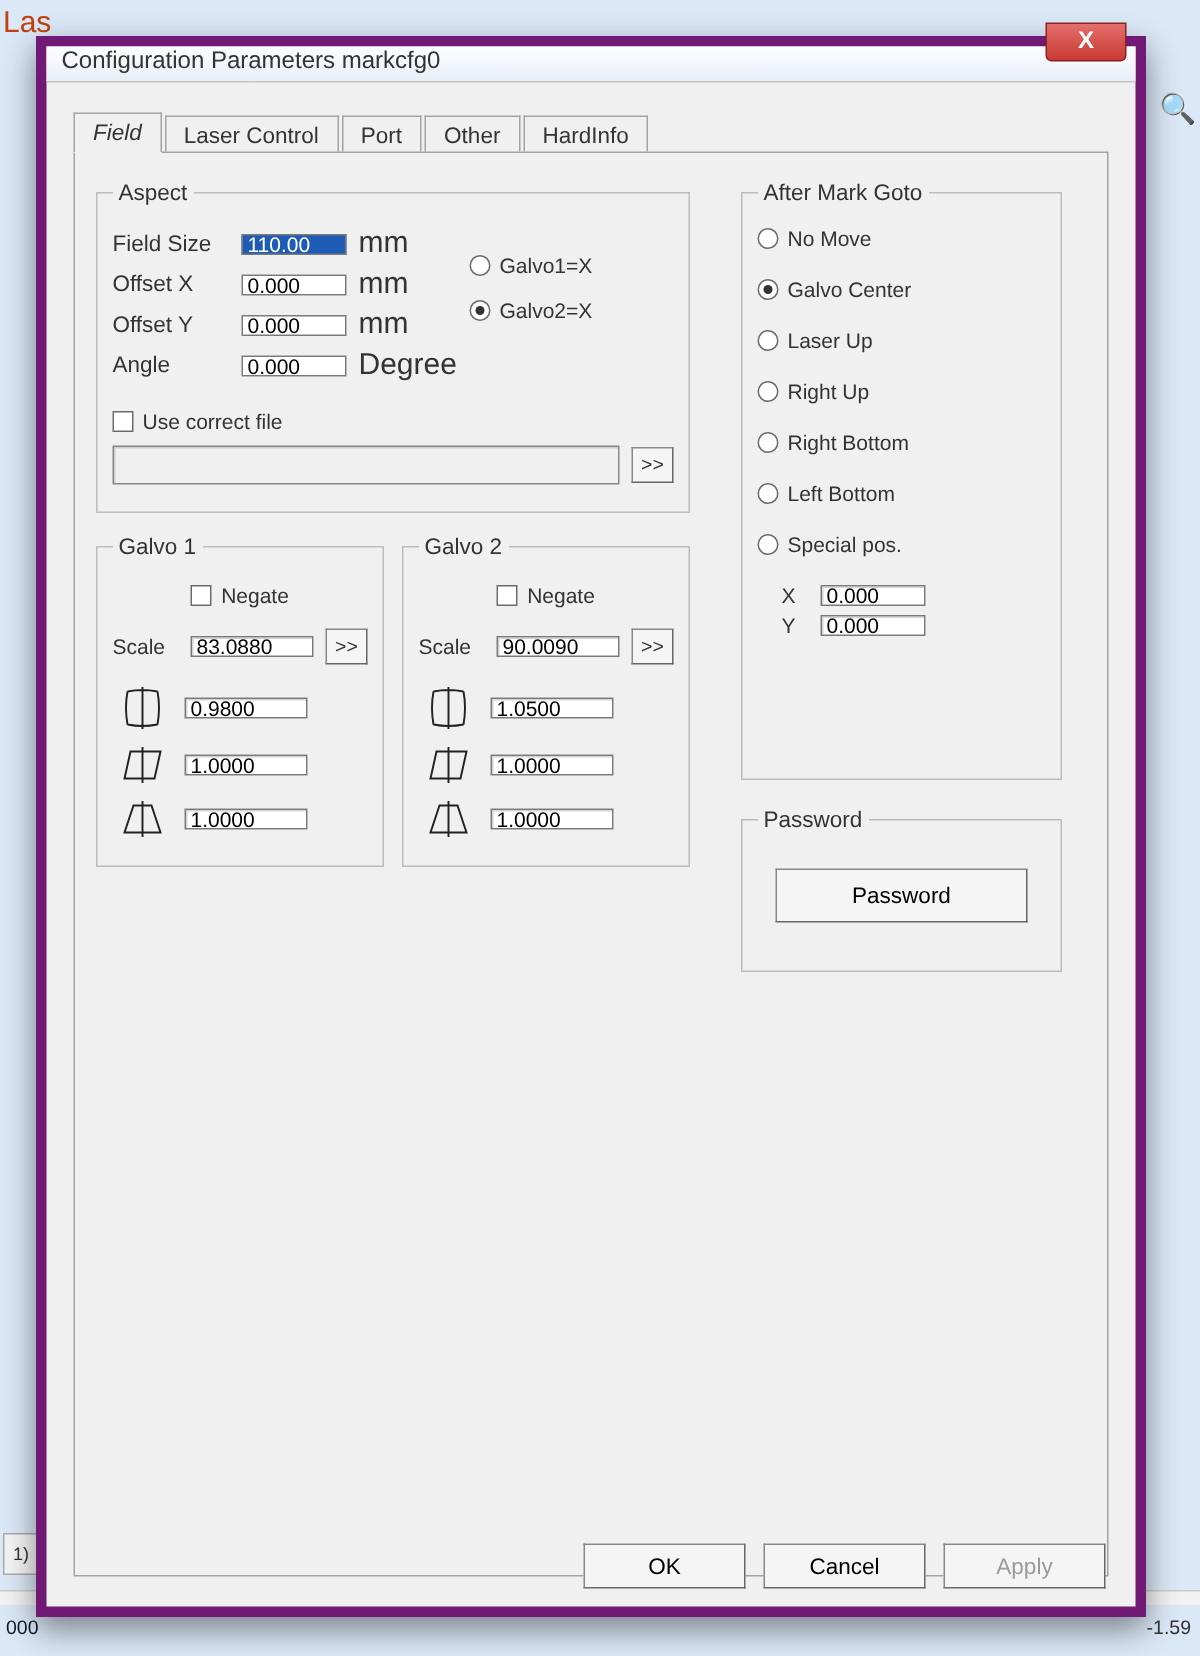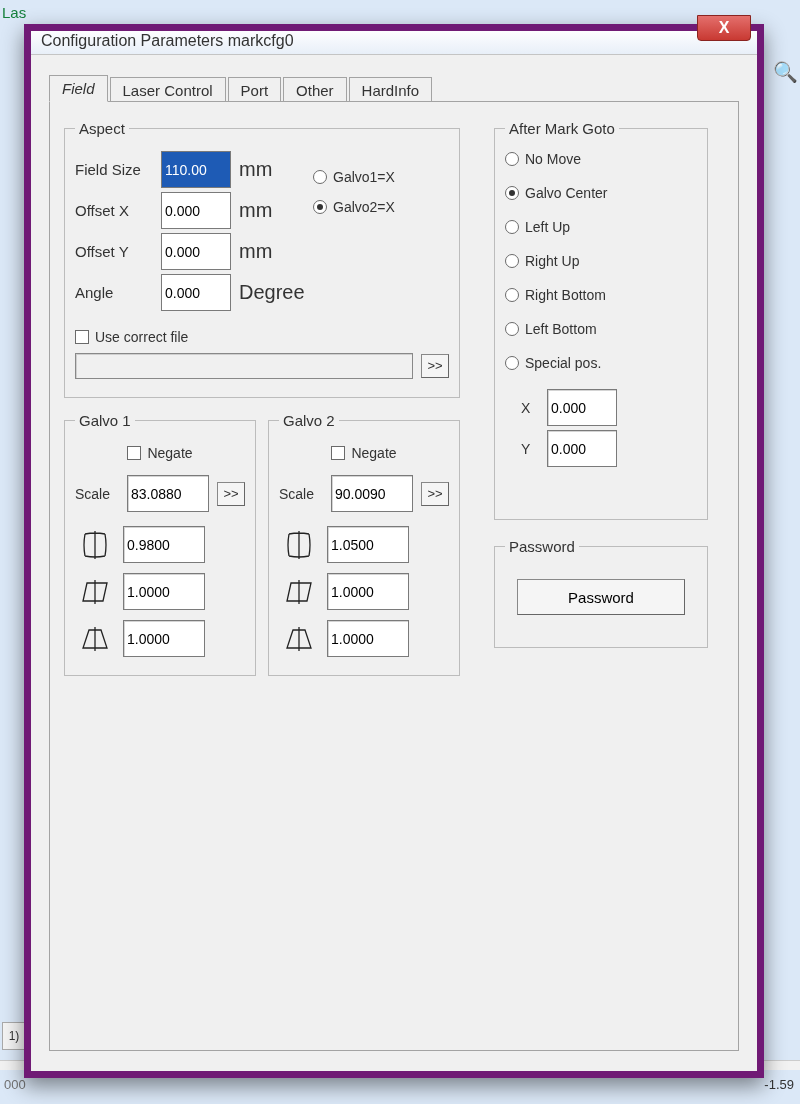--- a/index.html
+++ b/index.html
@@ -8,22 +8,22 @@
     font-family: "Segoe UI", Tahoma, Arial, sans-serif;
     font-size: 14px;
     background: #dbe8f7;
     width: 800px;
     height: 1104px;
     overflow: hidden;
     position: relative;
     color: #333;
   }
   
-  .bg-text { position: absolute; color: #15803d; font-size: 15px; }
-  .bg-num1 { position: absolute; bottom: 12px; left: 4px; font-size: 13px; color: #737373; }
+  .bg-text { position: absolute; color: #c2410c; font-size: 20px; }
+  .bg-num1 { position: absolute; bottom: 12px; left: 4px; font-size: 13px; color: #0f172a; }
   .bg-num2 { position: absolute; bottom: 12px; right: 6px; font-size: 13px; color: #333; }
   .bg-bar  { position: absolute; bottom: 34px; left: 0; width: 800px; height: 10px; background: #f2f2f2; border-top: 1px solid #ccc; }
   .bg-btn1 { position: absolute; bottom: 54px; left: 2px; width: 24px; height: 28px; border: 1px solid #aaa; background:#f4f4f4; font-size:12px; text-align:center; line-height:26px;}
   .bg-zoom { position: absolute; top: 60px; right: 2px; font-size:20px;}
 
   .dialog {
     position: absolute;
     top: 24px;
     left: 24px;
     width: 740px;
@@ -92,21 +92,21 @@
     margin: 0;
   }
   legend { padding: 0 4px; font-size: 15px; }
 
   .row { display: flex; align-items: center; gap: 8px; margin: 4px 0; }
   .row .lbl { width: 78px; font-size: 15px; }
   .row .unit { width: 56px; font-size: 20px; }
   input[type="text"] {
     font-family: inherit;
     font-size: 14px;
-    height: 37px;
+    height: 14px;
     padding: 0 3px;
     border: 1px solid #7a7a7a;
     background: #fff;
   }
   input[type="text"].w-sm { width: 70px; }
   input[type="text"].w-md { width: 82px; }
   input.sel { background: #1e5bb5; color: #fff; }
   .sunken {
     border: 1px solid #888;
     border-top-color:#777; border-left-color:#777;
@@ -338,21 +338,21 @@
                 <span>No Move</span>
               </div>
             <div style="height:10px"></div>
             <div class="radio">
                 <span class="dot on"></span>
                 <span>Galvo Center</span>
               </div>
             <div style="height:10px"></div>
             <div class="radio">
                 <span class="dot"></span>
-                <span>Left Up</span>
+                <span>Laser Up</span>
               </div>
             <div style="height:10px"></div>
             <div class="radio">
                 <span class="dot"></span>
                 <span>Right Up</span>
               </div>
             <div style="height:10px"></div>
             <div class="radio">
                 <span class="dot"></span>
                 <span>Right Bottom</span>
@@ -381,14 +381,19 @@
           <fieldset style="margin-top:18px;">
             <legend>Password</legend>
             <div style="text-align:center; padding: 14px 0 18px 0;">
               <button class="pwd-btn">Password</button>
             </div>
           </fieldset>
         </div>
       </div>
     </div>
 
+    <div class="dialog-buttons">
+      <button class="dlgbtn">OK</button>
+      <button class="dlgbtn">Cancel</button>
+      <button class="dlgbtn disabled">Apply</button>
+    </div>
   </div>
 </div>
 
 </body></html>

